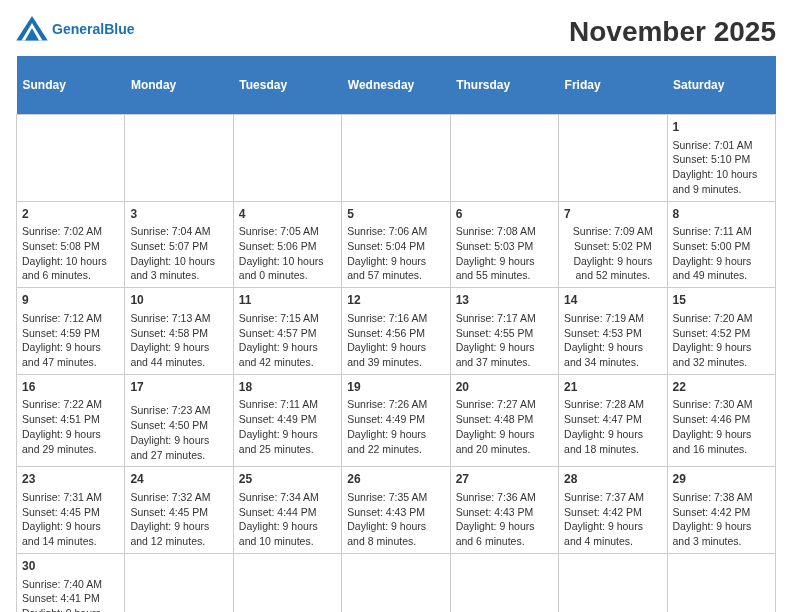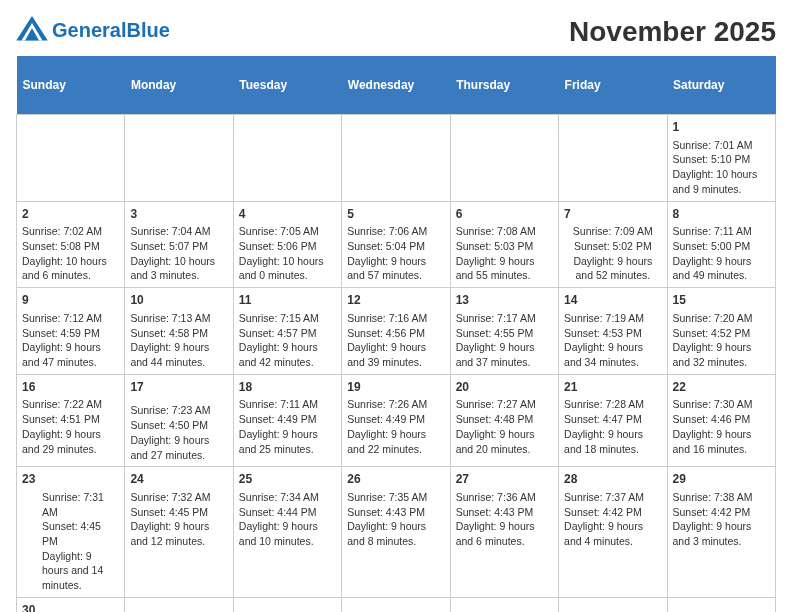--- a/index.html
+++ b/index.html
@@ -15,21 +15,21 @@
       justify-content: space-between;
       align-items: flex-start;
       margin-bottom: 8px;
     }
     .logo {
       display: flex;
       align-items: center;
       gap: 4px;
     }
     .logo-text {
-      font-size: 20px;
+      font-size: 14px;
       font-weight: bold;
       color: #333;
       line-height: 1.1;
       text-align: center;
     }
     .logo-text span {
       color: #1a6fb5;
     }
     .logo-icon {
       width: 32px;
@@ -258,21 +258,21 @@
         <td>
           <span class="day-num">22</span>
           <div class="cell-text" style="white-space: pre-line;">Sunrise: 7:30 AM
 Sunset: 4:46 PM
 Daylight: 9 hours and 16 minutes.</div>
         </td>
       </tr>
       <tr class="week-row">
         <td>
           <span class="day-num">23</span>
-          <div class="cell-text" style="white-space: pre-line; margin-left: 20px;">Sunrise: 7:31 AM
+          <div class="cell-text" style="white-space: pre-line;">Sunrise: 7:31 AM
 Sunset: 4:45 PM
 Daylight: 9 hours and 14 minutes.</div>
         </td>
         <td>
           <span class="day-num">24</span>
           <div class="cell-text" style="white-space: pre-line;">Sunrise: 7:32 AM
 Sunset: 4:45 PM
 Daylight: 9 hours and 12 minutes.</div>
         </td>
         <td>

